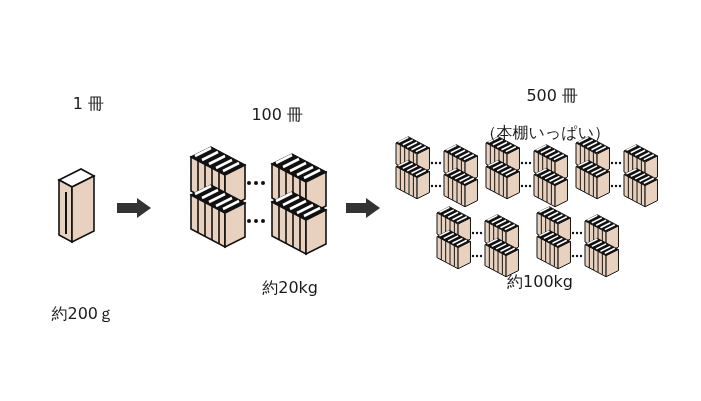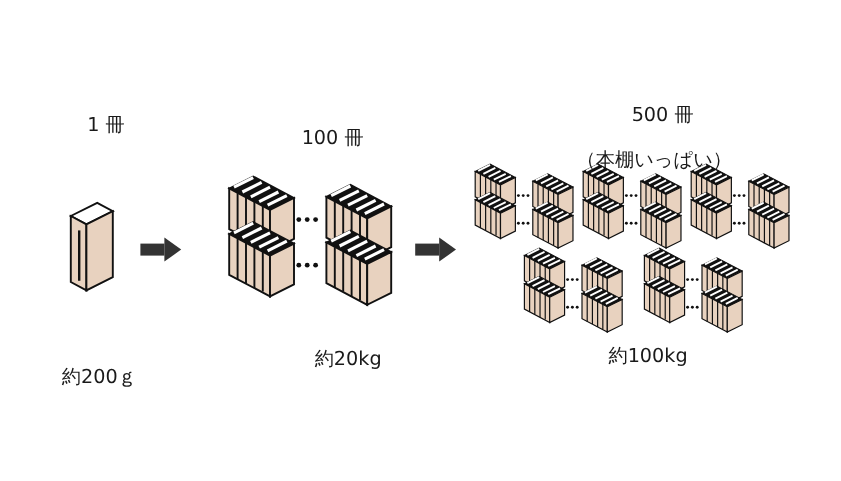--- a/index.html
+++ b/index.html
@@ -97,14 +97,14 @@
     <use href="#cluster" x="537" y="208"></use>
   </g>
 </svg>
 
 <div class="lbl" style="left:44px;top:94px;width:60px;">1 冊</div>
 <div class="lbl" style="left:203px;top:105px;width:100px;">100 冊</div>
 <div class="lbl" style="left:478px;top:86px;width:100px;">500 冊</div>
 <div class="lbl" style="left:450px;top:123px;width:160px;">（本棚いっぱい）</div>
 
 <div class="lbl" style="left:34px;top:304px;width:80px;">約200ｇ</div>
-<div class="lbl" style="left:218px;top:289px;width:100px;">約20kg</div>
-<div class="lbl" style="left:473px;top:287px;width:100px;">約100kg</div>
+<div class="lbl" style="left:218px;top:278px;width:100px;">約20kg</div>
+<div class="lbl" style="left:473px;top:272px;width:100px;">約100kg</div>
 
 </body></html>

